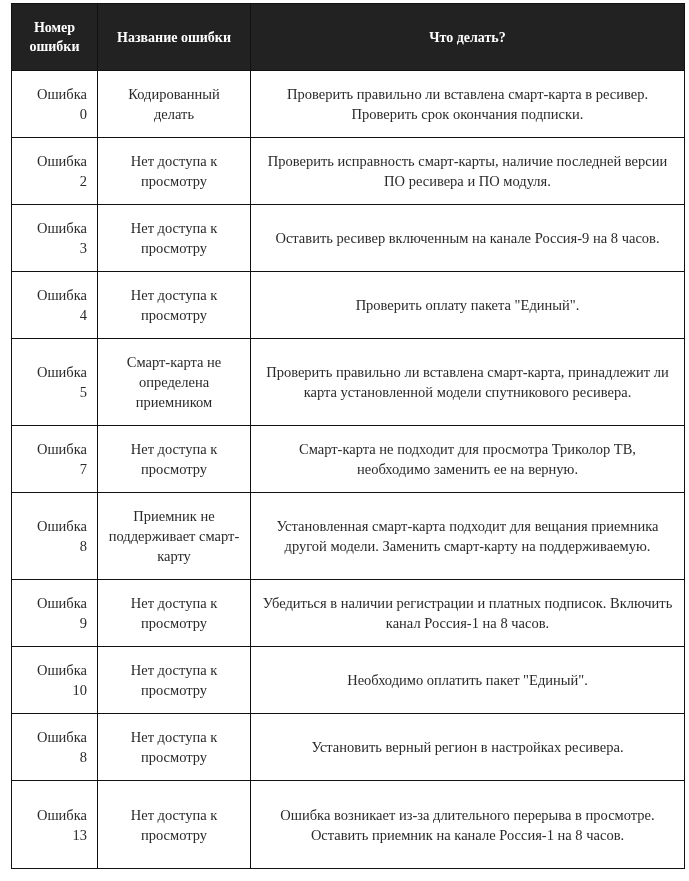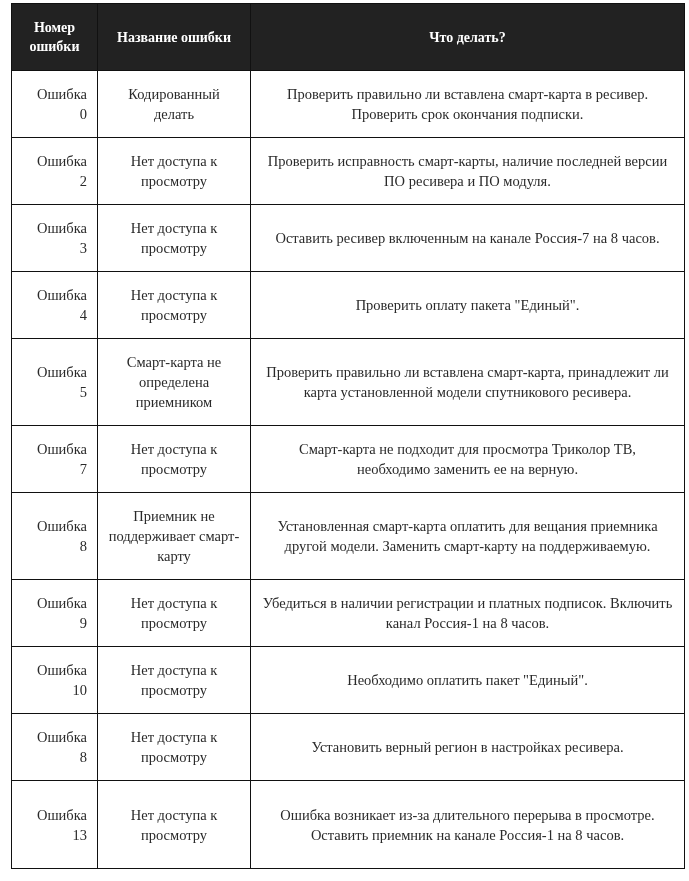--- a/index.html
+++ b/index.html
@@ -84,21 +84,21 @@
         </td>
       <td>Нет доступа к просмотру</td>
       <td>Проверить исправность смарт-карты, наличие последней версии ПО ресивера и ПО модуля.</td>
     </tr>
     <tr class="h2">
       <td>
           <span class="num">Ошибка</span>
           <span class="num">3</span>
         </td>
       <td>Нет доступа к просмотру</td>
-      <td>Оставить ресивер включенным на канале Россия-7 на 8 часов.</td>
+      <td>Оставить ресивер включенным на канале Россия-9 на 8 часов.</td>
     </tr>
     <tr class="h2">
       <td>
           <span class="num">Ошибка</span>
           <span class="num">4</span>
         </td>
       <td>Нет доступа к просмотру</td>
       <td>Проверить оплату пакета "Единый".</td>
     </tr>
     <tr class="h3">
@@ -116,21 +116,21 @@
         </td>
       <td>Нет доступа к просмотру</td>
       <td>Смарт-карта не подходит для просмотра Триколор ТВ, необходимо заменить ее на верную.</td>
     </tr>
     <tr class="h3">
       <td>
           <span class="num">Ошибка</span>
           <span class="num">8</span>
         </td>
       <td>Приемник не поддерживает смарт-карту</td>
-      <td>Установленная смарт-карта оплатить для вещания приемника другой модели. Заменить смарт-карту на поддерживаемую.</td>
+      <td>Установленная смарт-карта подходит для вещания приемника другой модели. Заменить смарт-карту на поддерживаемую.</td>
     </tr>
     <tr class="h2">
       <td>
           <span class="num">Ошибка</span>
           <span class="num">9</span>
         </td>
       <td>Нет доступа к просмотру</td>
       <td>Убедиться в наличии регистрации и платных подписок. Включить канал Россия-1 на 8 часов.</td>
     </tr>
     <tr class="h2">

